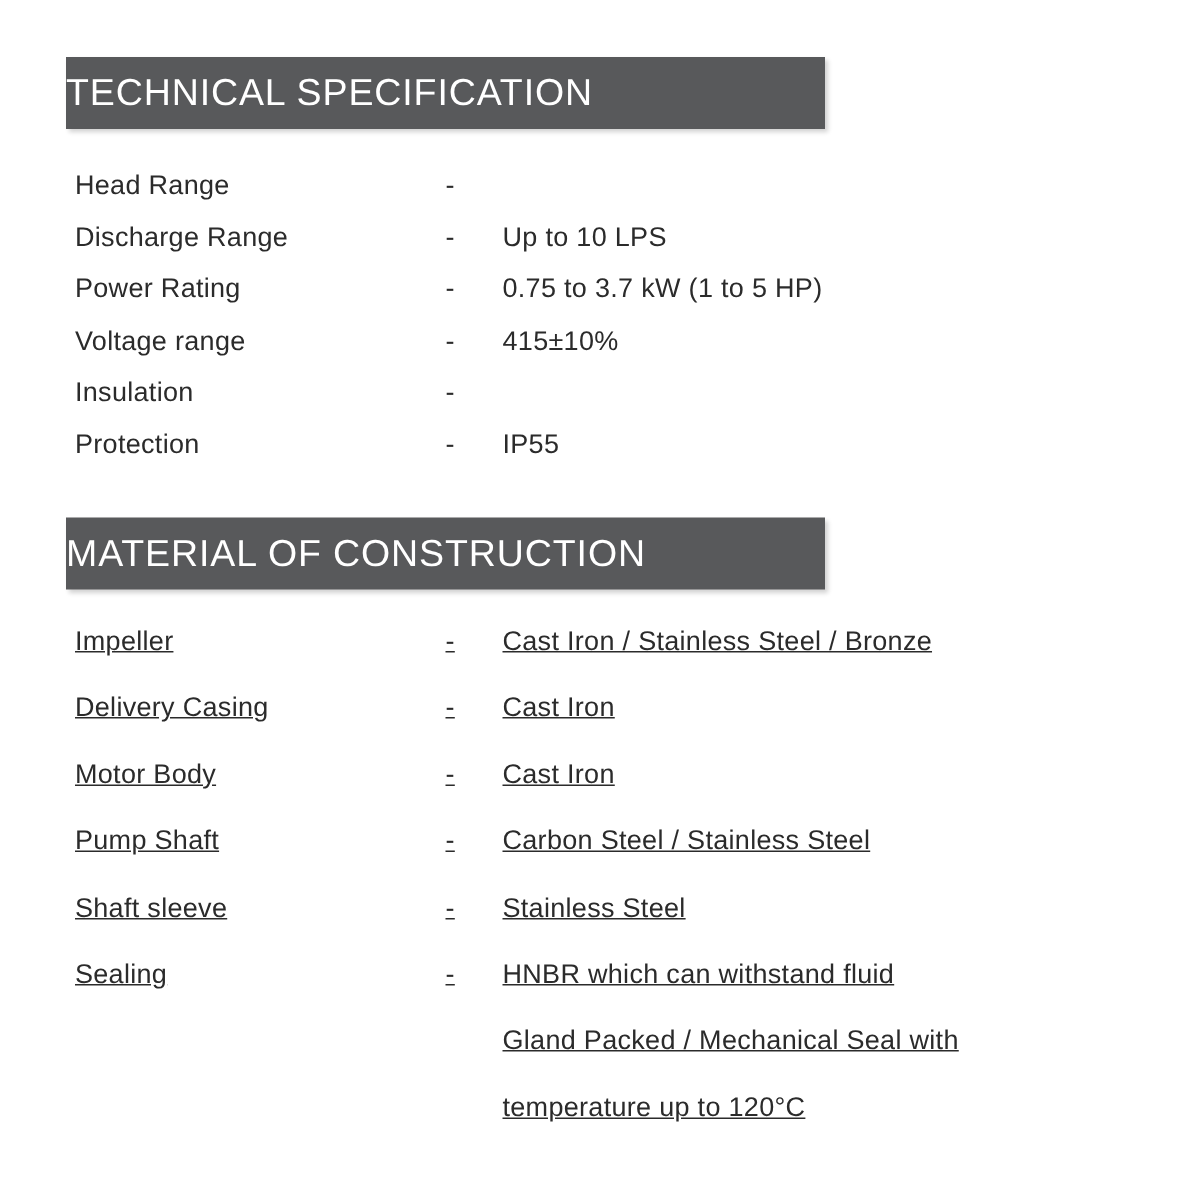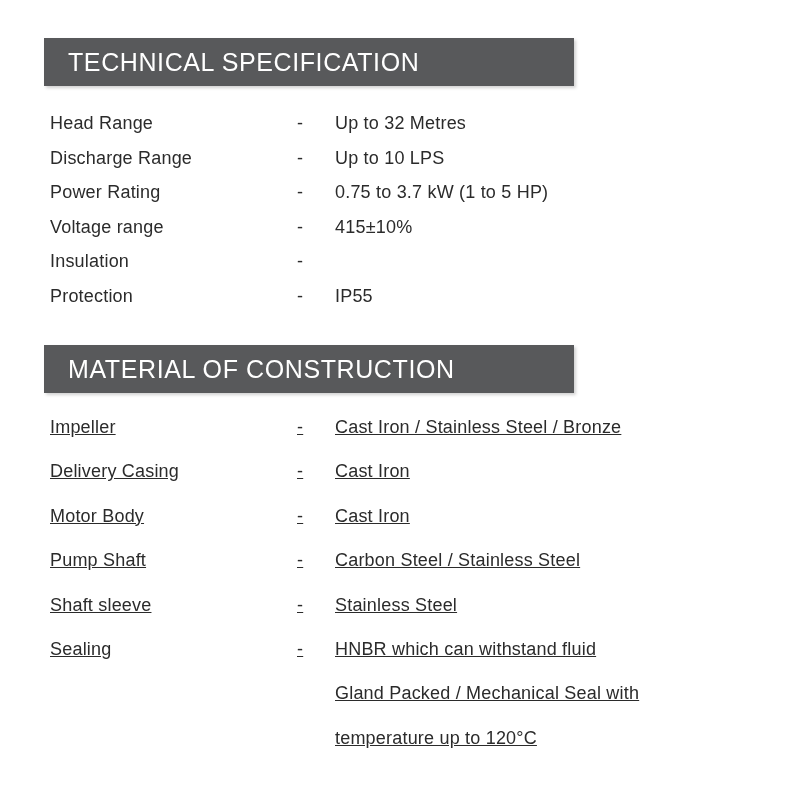--- a/index.html
+++ b/index.html
@@ -14,21 +14,20 @@
     background: var(--page-bg, #ffffff);
     font-family: "Liberation Sans", sans-serif;
     color: var(--body-text, #2b2b2b);
     overflow: hidden;
   }
   .section-header {
     position: absolute;
     left: 44px;
     width: 506px;
     height: 48px;
-    padding-left: 24px;
     background: var(--header-bg, #58595b);
     color: var(--header-text, #ffffff);
     display: flex;
     align-items: center;
     font-size: 25px;
     letter-spacing: 0.6px;
     box-shadow: 2px 2px 3px rgba(0,0,0,0.18);
   }
   #header-1 { top: 38px; }
   #header-2 { top: 345px; }
@@ -54,21 +53,20 @@
 <body>
 
 <div class="sheet">
 
   <div class="section-header" id="header-1">TECHNICAL SPECIFICATION</div>
 
   <div class="spec-list" id="spec-list-1">
     <div class="spec-row">
       <span class="lbl">Head Range</span>
       <span class="sep">-</span>
-      <span class="val">Up to 32 Metres</span>
     </div>
     <div class="spec-row">
       <span class="lbl">Discharge Range</span>
       <span class="sep">-</span>
       <span class="val">Up to 10 LPS</span>
     </div>
     <div class="spec-row">
       <span class="lbl">Power Rating</span>
       <span class="sep">-</span>
       <span class="val">0.75 to 3.7 kW (1 to 5 HP)</span>

